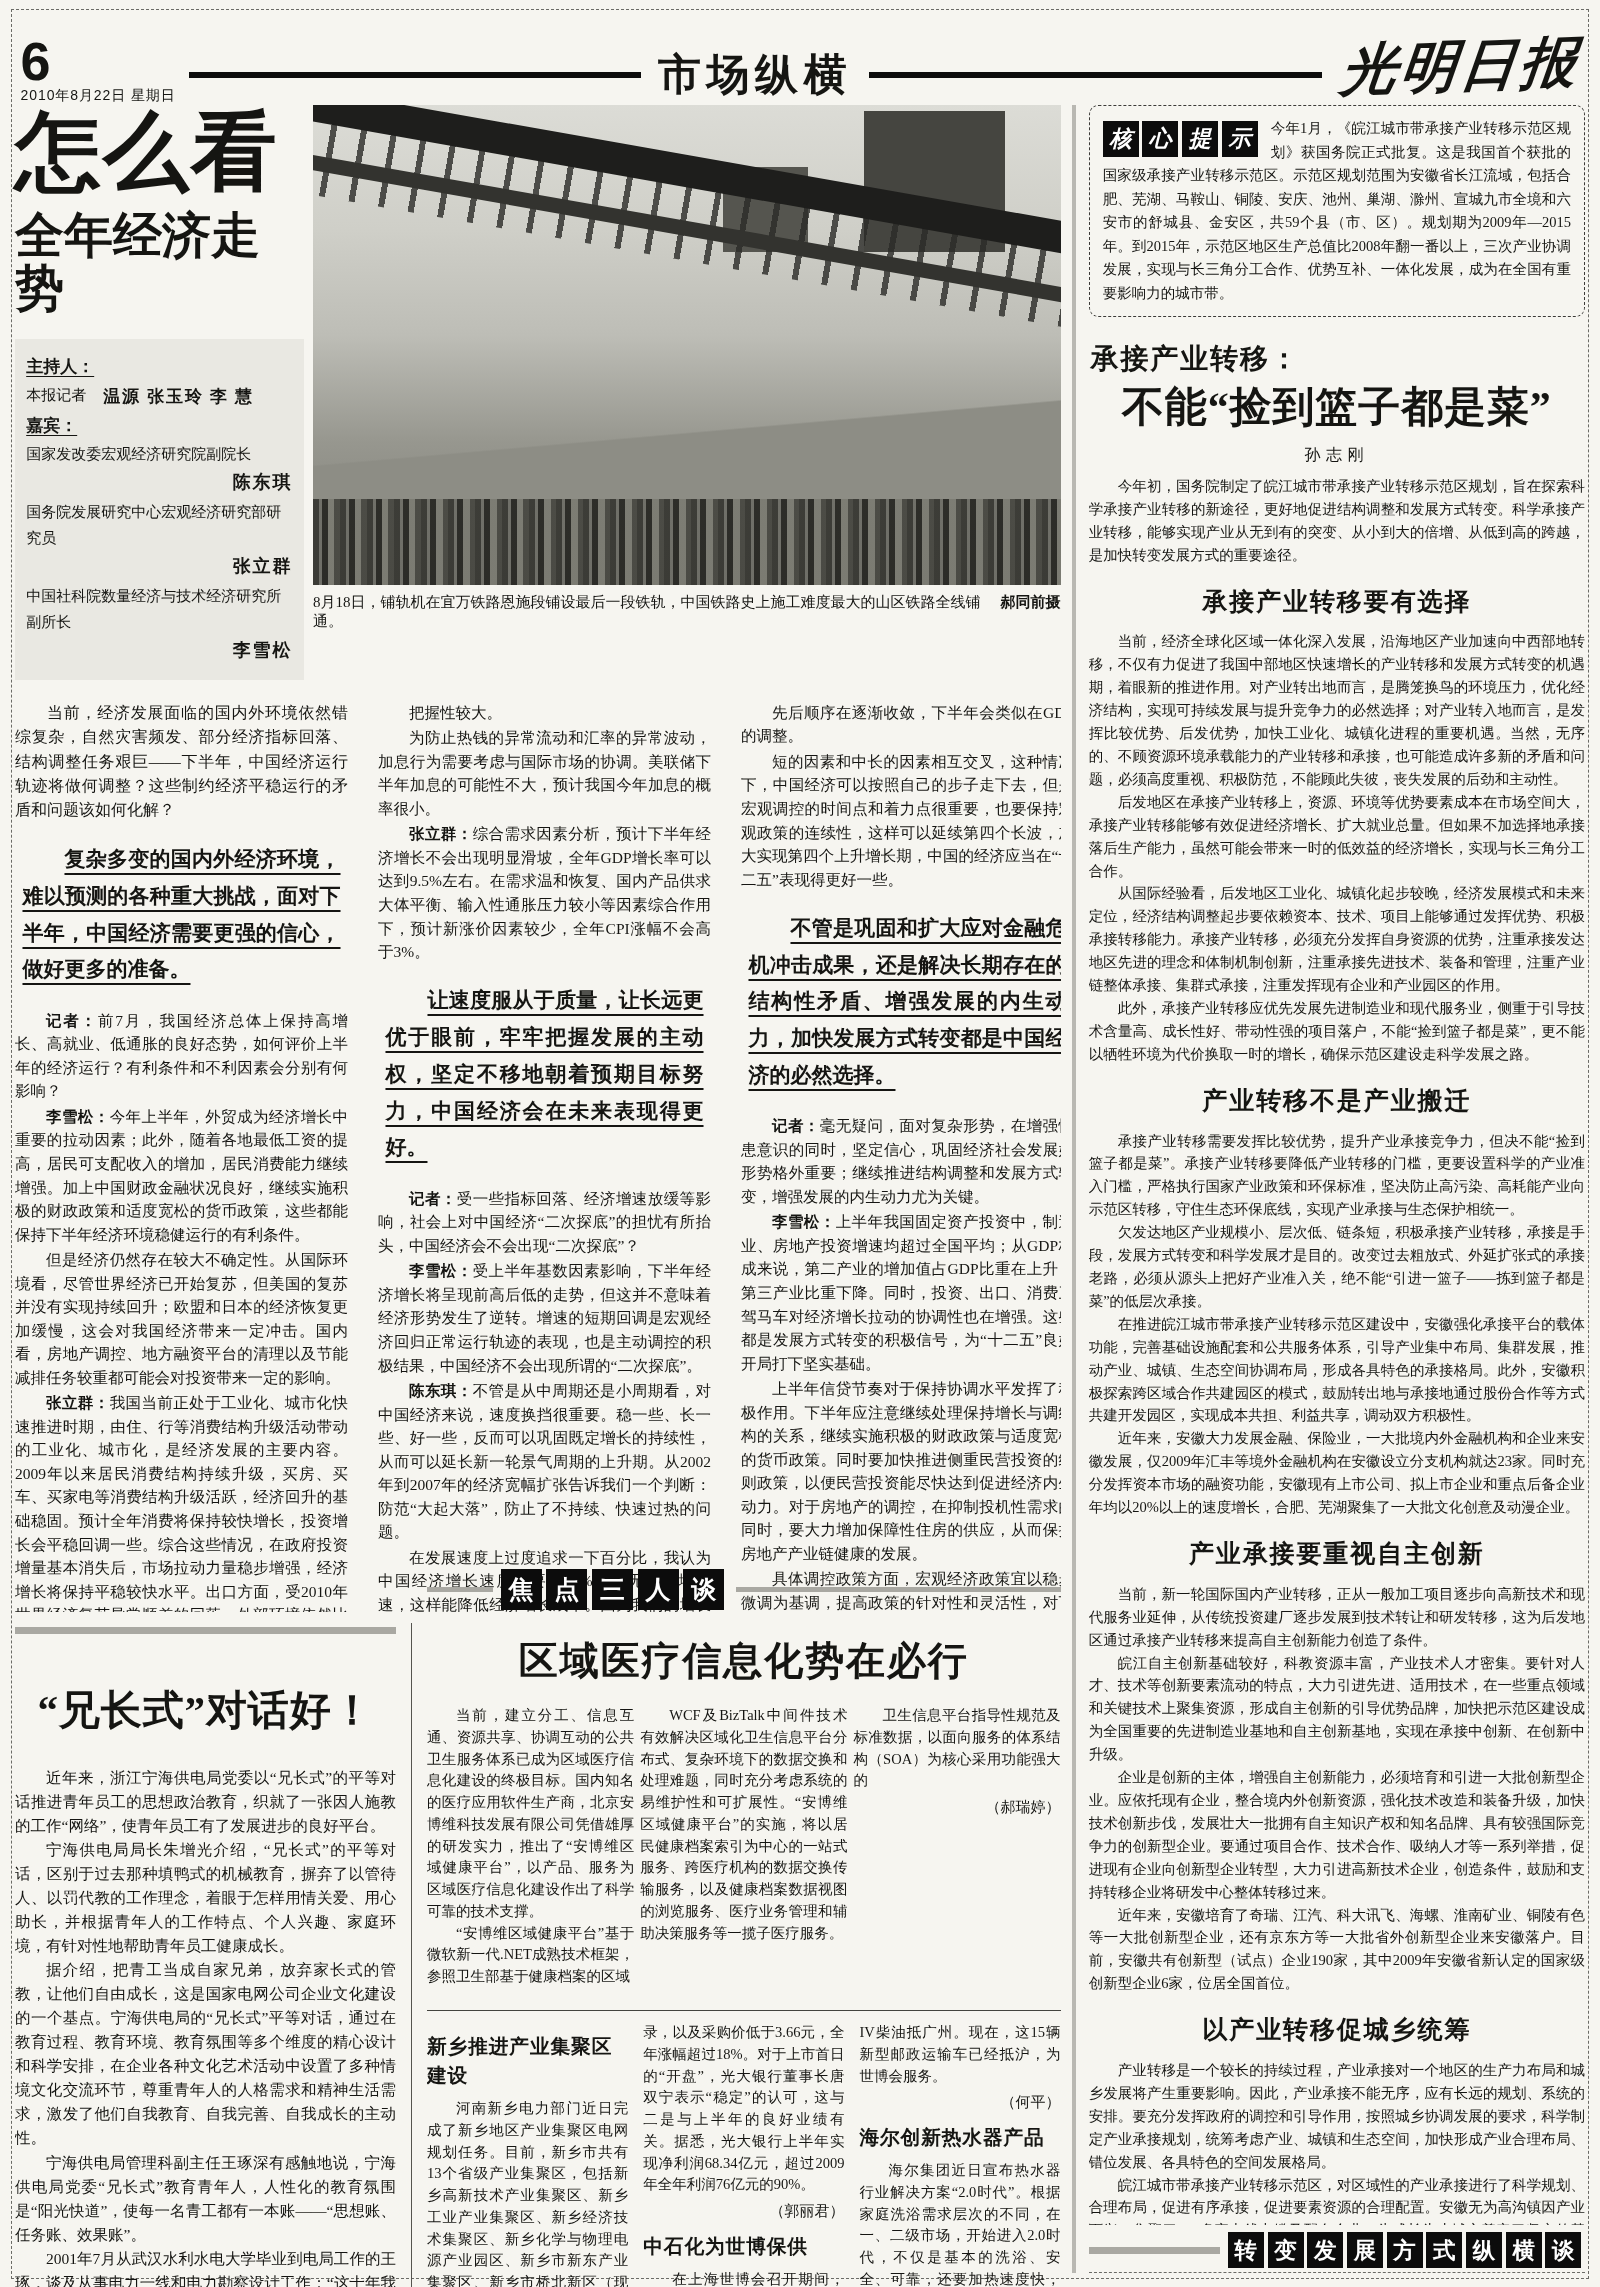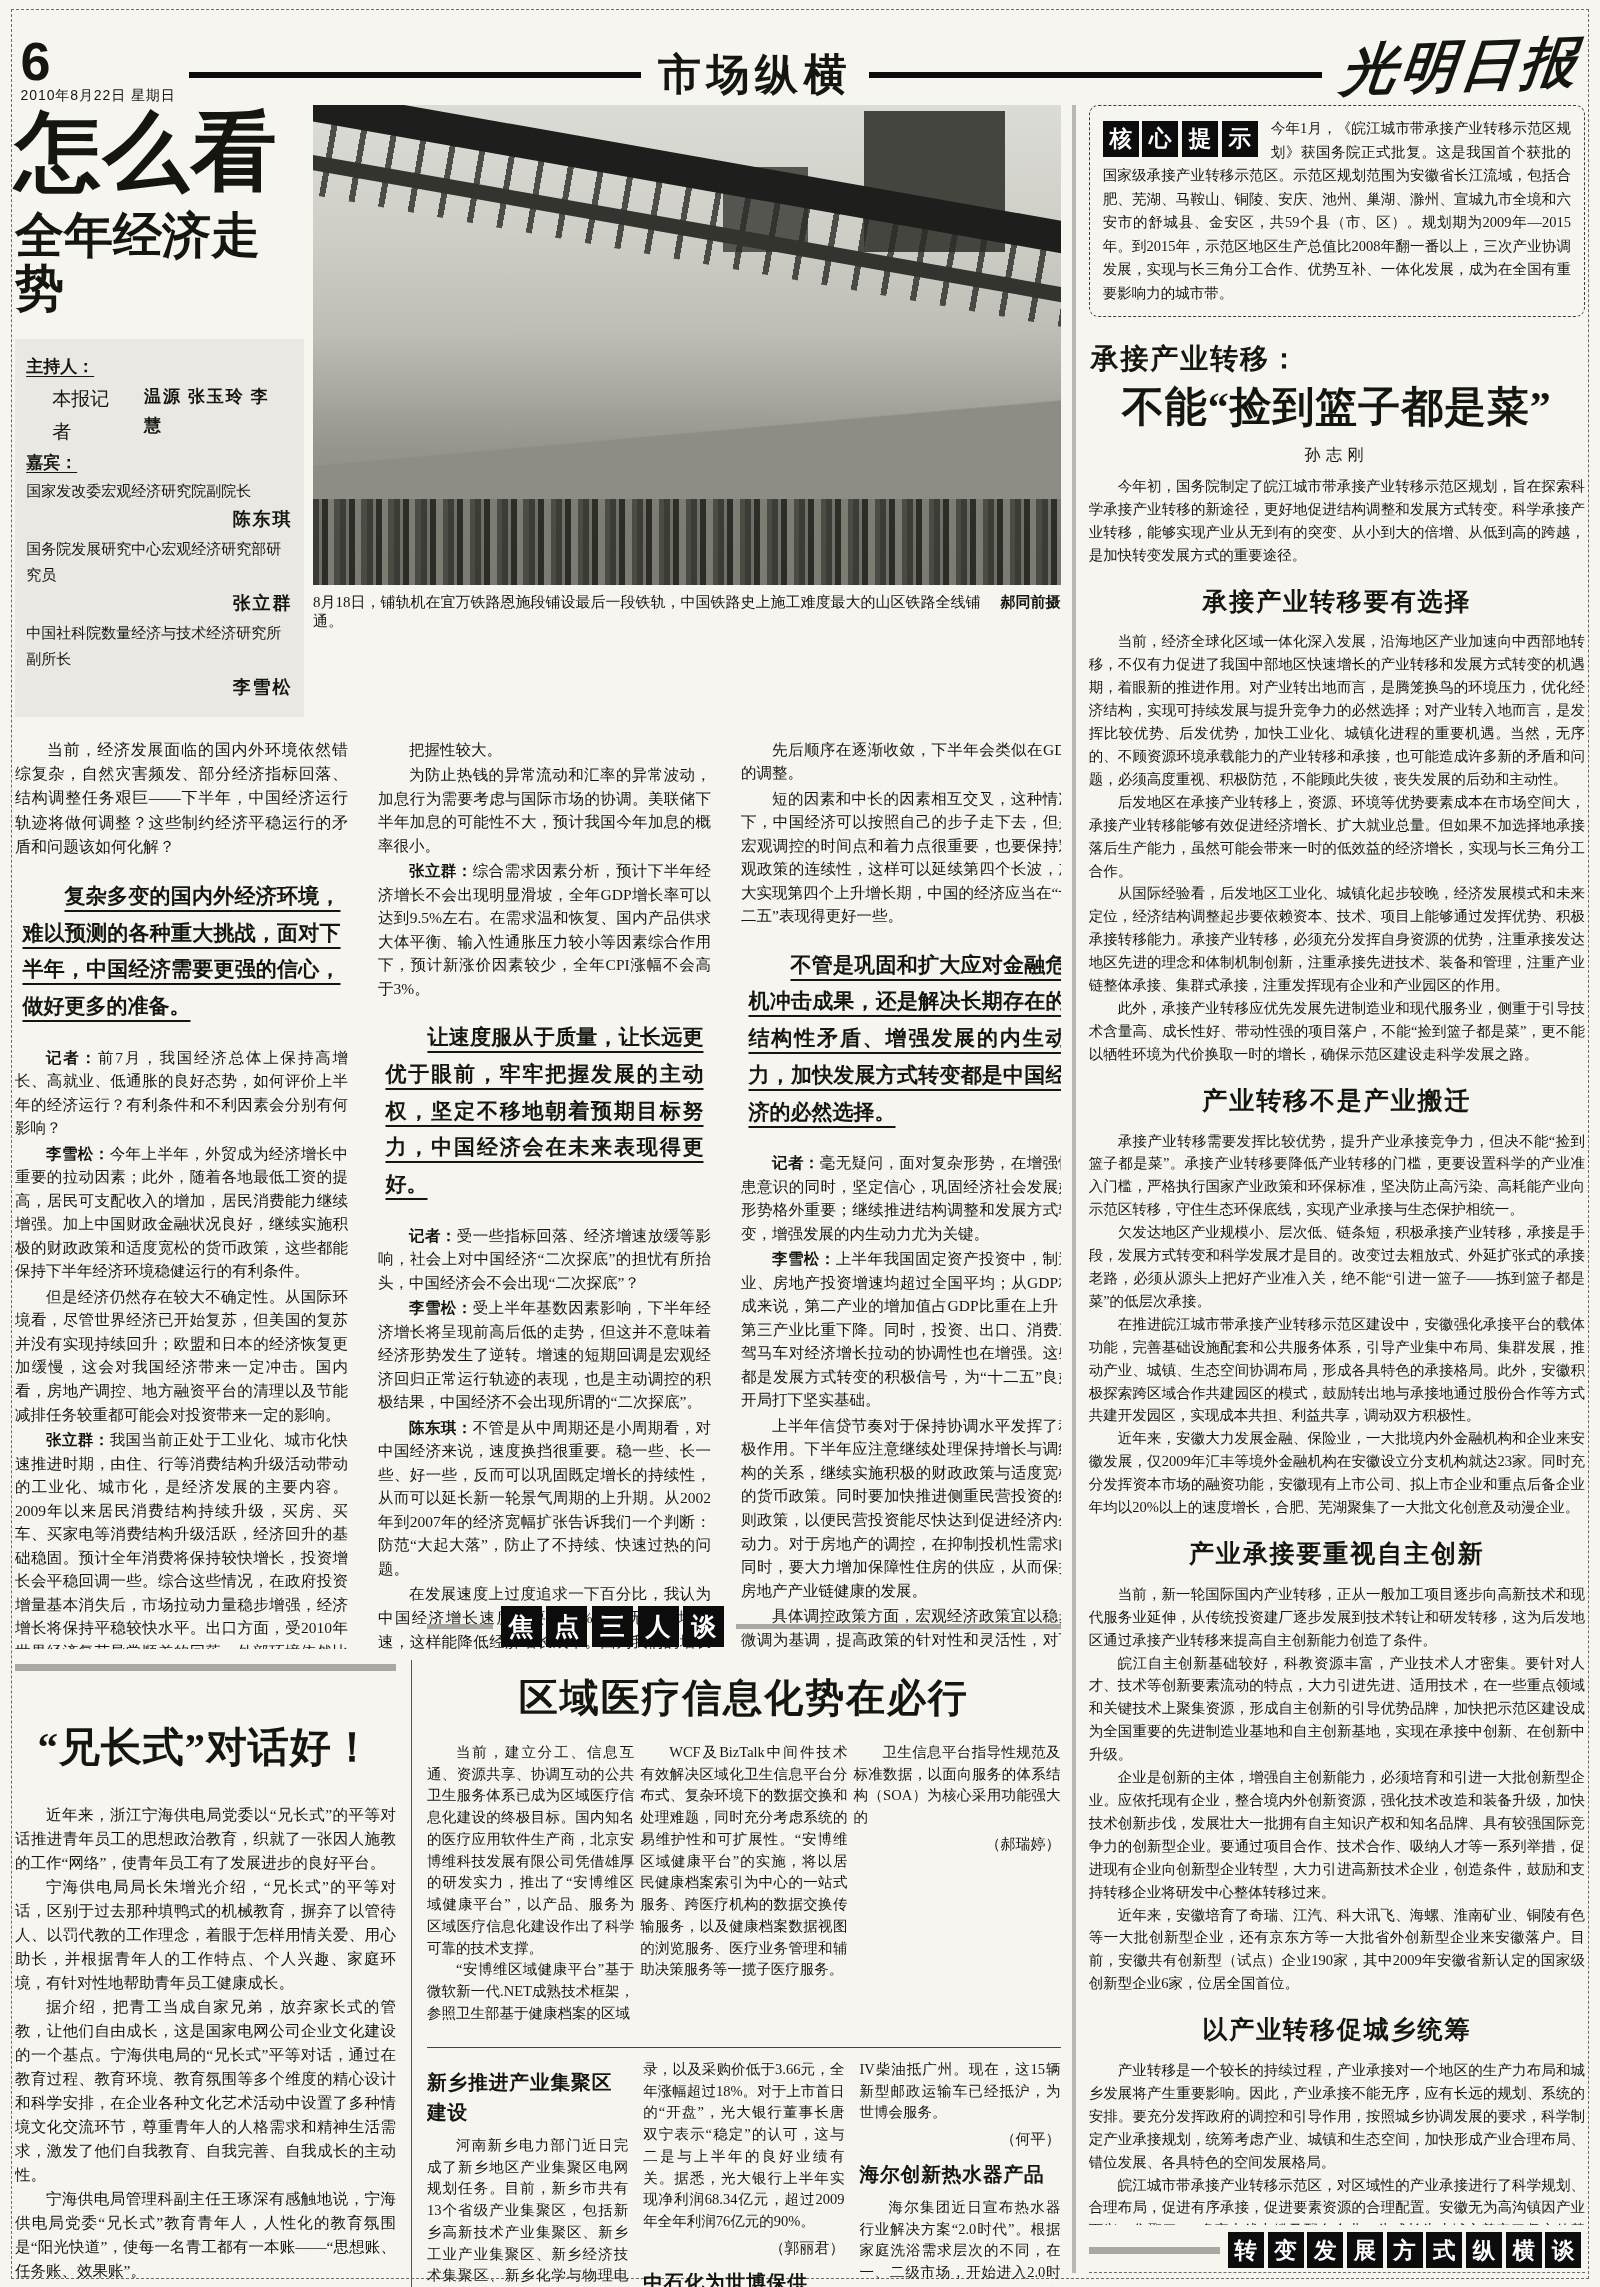--- a/index.html
+++ b/index.html
@@ -26,21 +26,21 @@
 
   
   .lead-top { display:flex; }
   .lead-left { width:298px; flex:none; padding-right:9.4px; }
   .lead-title { font-family:"Liberation Sans","DejaVu Sans",sans-serif; font-weight:900; line-height:1.08; letter-spacing:1.9px; }
   .lead-title .t1 { font-size:86px; }
   .lead-title .t2 { font-size:49px; margin-top:11.2px; letter-spacing:0; }
   .host-box { background:#e9e8e2; margin-top:24px; padding:13px 11.2px; font-size:16px; line-height:1.75; }
   .host-label { font-weight:bold; text-decoration:underline; text-underline-offset:3.7px; font-size:17px; }
   .host-row { display:flex; }
-  .host-role { font-size:19px;margin-left:26px; }
+  .host-role { font-size:15px; }
   .host-names { font-weight:bold; font-size:17px; margin-left:17px; letter-spacing:1.9px; }
   .guest { display:flex; flex-wrap:wrap; }
   .g-role { font-size:15px; }
   .g-name { margin-left:auto; font-weight:bold; font-size:18px; letter-spacing:1.9px; }
 
   .photo-wrap { flex:1; }
   .photo { position:relative; height:480px; overflow:hidden;
     background:linear-gradient(180deg,#dcdcd6 0%,#cfcfc8 26%,#bdbdb6 48%,#97978f 70%,#7b7b74 100%); }
   .ph-gantry { position:absolute; top:54px; left:-6%; width:118%; height:32px; background:#1e1e1c; transform:rotate(10deg); }
   .ph-gantry2 { position:absolute; top:120px; left:-6%; width:118%; height:15px; background:#33332f; transform:rotate(10deg); }
@@ -82,21 +82,21 @@
   .med-cols .mcol { flex:1; overflow:hidden; }
   .med-cols p { text-indent:2em; }
   .briefs-divider { height:0.9px; background:#44443f; margin:13px 0 11.2px 0; }
   .briefs { display:flex; gap:15px; flex:1; overflow:hidden; font-size:14.5px; line-height:1.5; text-align:justify; }
   .briefs .bcol { flex:1; overflow:hidden; }
   .briefs h3 { font-size:19.7px; font-weight:bold; margin:9.4px 0 7.5px 0; text-align:left; letter-spacing:0.9px; }
   .briefs p { text-indent:2em; }
 
   
   .core-tip { border:1.9px dashed #3c3b38; border-radius:9.4px; padding:11.2px 13px; font-size:14.5px; line-height:1.62; text-align:justify; }
-  .tip-label { float:left; margin:3.7px 9.4px 3.7px 0; }
+  .tip-label { float:left; margin:3.7px 9.4px 3.7px 0;font-style:italic; }
   .tip-label .badge-char { width:36px; height:36px; font-size:22.5px; margin-right:3.7px; }
   .transfer { flex:1; display:flex; flex-direction:column; overflow:hidden; margin-top:13px; }
   .kicker { font-family:"Liberation Sans","DejaVu Sans",sans-serif; font-weight:900; font-size:28px; letter-spacing:1.9px; margin:9.4px 0 5.6px 1.9px; }
   .transfer-title { font-size:42px; font-weight:bold; text-align:center; letter-spacing:0.9px; line-height:1.15; }
   .transfer-author { text-align:center; font-size:16px; margin:13px 0 9.4px 0; letter-spacing:5.6px; }
   .transfer-body { flex:1; overflow:hidden; font-size:14.5px; line-height:1.58; text-align:justify; }
   .transfer-body p { text-indent:2em; }
   .sub-head { font-size:25px; font-weight:bold; text-align:center; letter-spacing:1.9px; margin:15px 0 9.4px 0; }
   .bottom-badge-row { display:flex; align-items:center; margin-top:7.5px; padding-bottom:3.7px; border-bottom:0.9px dashed #6b6b66; }
   .bb-lead { flex:1; height:6.6px; background:#a9a8a2; margin-right:7.5px; }

